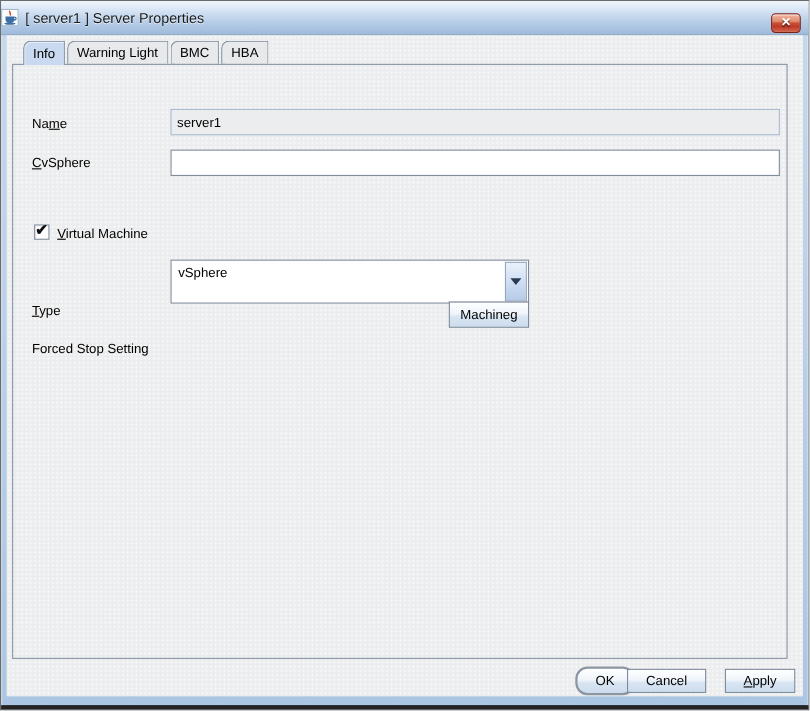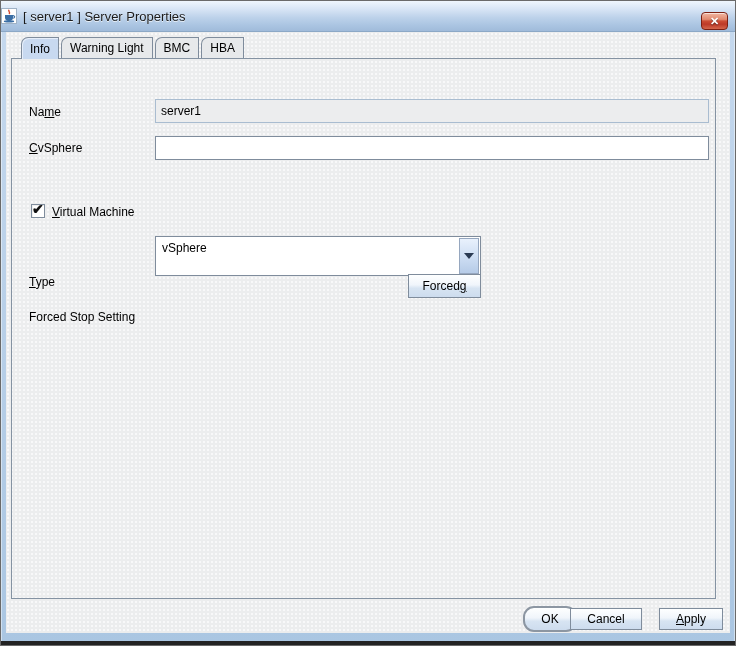--- a/index.html
+++ b/index.html
@@ -163,21 +163,21 @@
     <label class="lbl" style="left:23px; top:210px;margin-top:33px;"><span></span><u>T</u><span>ype</span></label>
     <div class="combo" style="left:149px; top:204px; width:326px;">
       <span class="combo-value">vSphere</span>
       <span class="combo-btn">
         <i class="arrow-down"></i>
       </span>
     </div>
 
     <label class="lbl" style="left:23px; top:248px;margin-top:30px;">Forced Stop Setting</label>
     <button class="btn" style="left:402px; top:242px; width:73px; height:24px;">
-        <span>Forced</span>
+        <span>Machine</span>
         <u>g</u>
         <span></span>
       </button>
 
     <button class="btn default" style="left:517px; top:574px; width:54px;border-radius:11px;">OK</button>
     <button class="btn" style="left:564px; top:576px; width:72px;">Cancel</button>
     <button class="btn" style="left:653px; top:576px; width:64px;">
         <span></span>
         <u>A</u>
         <span>pply</span>

